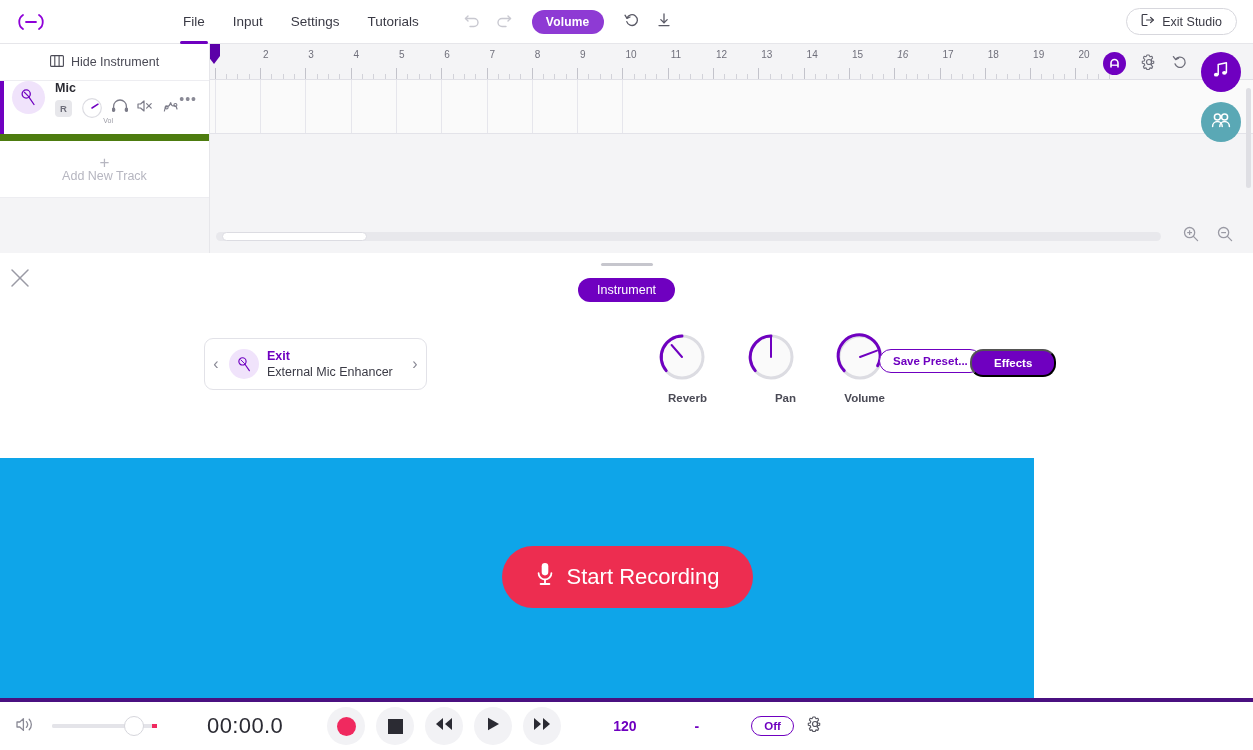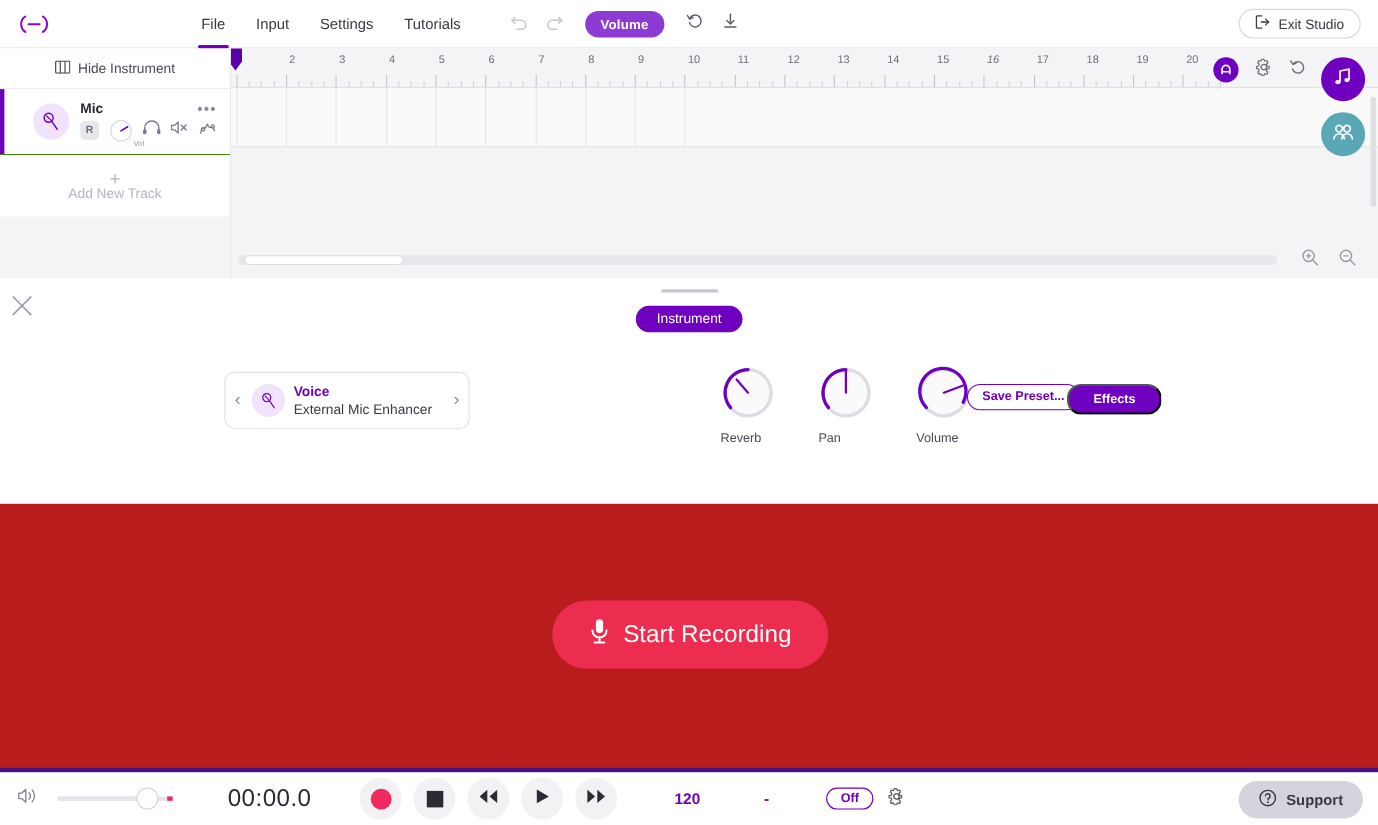--- a/index.html
+++ b/index.html
@@ -39,22 +39,22 @@
     background:#fff; cursor:pointer;
   }
 
   
   .tracks-col { position:absolute; left:0; top:44px; width:210px; height:209px; background:#fff; border-right:1px solid #e6e6ea;}
   .hide-instrument {
     height:37px; display:flex; align-items:center; justify-content:center; gap:7px;
     font-size:12.5px; color:#4a4a55; cursor:pointer; border-bottom:1px solid #ededf1;
   }
   .track-row {
-    position:relative; height:60px; background:#fff; border-bottom:1px solid #4d7c0f;
-    display:flex; align-items:center; padding-left:30px;
+    position:relative; height:60px; background:#fff; border-bottom:7px solid #4d7c0f;
+    display:flex; padding-left:12px;
   }
   .track-row::before { content:""; position:absolute; left:0; top:0; bottom:0; width:4px; background:#6f00c0; }
   .track-avatar {
     width:33px; height:33px; border-radius:50%; background:#f0e3fb; display:flex; align-items:center; justify-content:center;
     margin-right:10px;
   }
   .track-meta { flex:1; }
   .track-name { font-size:12.5px; font-weight:bold; color:#2b2b33; margin-bottom:2px; }
   .track-ctrls { display:flex; align-items:center; gap:9px; color:#7b7b88; }
   .rec-btn { width:17px; height:17px; border-radius:4px; background:#e7e7eb; color:#6e6e7a; font-size:9.5px; display:flex; align-items:center; justify-content:center; font-weight:bold; cursor:pointer;}
@@ -104,21 +104,21 @@
   }
   .preset-card {
     position:absolute; left:204px; top:84px; width:223px; height:52px; border:1px solid #e2e2e8; border-radius:9px;
     display:flex; align-items:center; background:#fff;
   }
   .preset-arrow { width:22px; text-align:center; color:#8a8a96; font-size:16px; cursor:pointer; }
   .preset-ava { width:30px; height:30px; border-radius:50%; background:#f0e3fb; display:flex; align-items:center; justify-content:center; margin:0 8px 0 2px;}
   .preset-title { font-size:12.5px; font-weight:bold; color:#6f00c0; line-height:15px; }
   .preset-sub { font-size:12.5px; color:#3a3a45; line-height:16px;}
   .knobs { position:absolute; left:655px; top:78px; display:flex; gap:37px; }
-  .knob-wrap { width:52px; text-align:left; }
+  .knob-wrap { width:52px; text-align:right;font-weight:bold; }
   .knob-lbl { font-size:11.5px; color:#4a4a55; margin-top:6px; }
   .save-preset {
     position:absolute; left:879px; top:349px; border:1px solid #6f00c0; color:#6f00c0; background:#fff;
     font-size:11.5px; font-weight:bold; padding:5px 13px; border-radius:13px; cursor:pointer;
   }
   .effects-btn {
     position:absolute; left:970px; top:349px; background:#6f00c0; color:#fff;
     font-size:11.5px; font-weight:bold; padding:6px 22px; border-radius:13px; cursor:pointer;
   }
 
@@ -129,21 +129,21 @@
   }
   .input-bar::before { content:""; position:absolute; left:22px; top:12px; width:2px; height:20px; background:#6f00c0; }
   .input-label { font-size:13px; color:#2b2b33; font-weight:bold; margin-left:10px; }
   .input-stepper { margin-left:7px; color:#55555f; }
   .mic-settings {
     position:relative; margin-left:14px; width:37px; height:37px; border-radius:50%;
     border:4px solid #f0295f; display:flex; align-items:center; justify-content:center; cursor:pointer; background:#f6f6f8;
   }
 
   
-  .stage { position:absolute; left:0; top:458px; width:1253px; height:242px; background:#b91c1c; }
+  .stage { position:absolute; left:0; top:458px; width:1034px; height:242px; background:#0ea5e9; }
   .start-rec {
     position:absolute; left:502px; top:88px; width:251px; height:62px; background:#ed2d50; border:none;
     border-radius:31px; color:#fff; font-size:22px; display:flex; align-items:center; justify-content:center; gap:13px; cursor:pointer;
     font-family:"Liberation Sans", sans-serif;
   }
 
   
   .transport { position:absolute; left:0; top:700px; width:1253px; height:50px; background:#fff; border-top:2px solid #4a1080; display:flex; align-items:center;}
   .vol-icon { margin-left:16px; color:#8a8a96; }
   .vol-slider { position:relative; margin-left:16px; width:105px; height:20px; display:flex; align-items:center; cursor:pointer;}
@@ -506,21 +506,21 @@
     <div class="preset-card">
       <div class="preset-arrow">‹</div>
       <div class="preset-ava">
         <svg width="15" height="17" viewBox="0 0 17 19">
             <ellipse cx="6.2" cy="6" rx="4.1" ry="4.1" stroke="#6f00c0" stroke-width="1.3" fill="none"></ellipse>
             <line x1="8.6" y1="8.6" x2="14" y2="16.5" stroke="#6f00c0" stroke-width="1.3" stroke-linecap="round"></line>
             <line x1="4.1" y1="4" x2="8.3" y2="8.2" stroke="#6f00c0" stroke-width="1.1"></line>
           </svg>
       </div>
       <div style="flex:1">
-        <div class="preset-title">Voice</div>
+        <div class="preset-title">Exit</div>
         <div class="preset-sub">External Mic Enhancer</div>
       </div>
       <div class="preset-arrow">›</div>
     </div>
 
     <div class="knobs">
       <div class="knob-wrap">
         <svg width="50" height="50" viewBox="0 0 50 50">
             <circle cx="25" cy="25" r="21" stroke="#dcdce2" stroke-width="3" fill="#fafafa"></circle>
             <path d="M9.2 38.6 A21 21 0 0 1 25 4" stroke="#6f00c0" stroke-width="3" fill="none" stroke-linecap="round"></path>
@@ -625,25 +625,15 @@
     <div class="bpm">120</div>
     <div class="keysig">-</div>
     <div class="metro-off">Off</div>
     <span class="metro-gear">
       <svg width="16" height="16" viewBox="0 0 16 16">
           <circle cx="8" cy="8" r="2.5" stroke="#55555f" stroke-width="1.2" fill="none"></circle>
           <path d="M8 1 l1 1.7 h0 l1.9-.5 .7 1.9 -1.4 1.3 .6 1.6 1.9 .3 v2 l-1.9 .3 -.6 1.6 1.4 1.3 -.7 1.9 -1.9-.5 -1 1.7 h-2 l-1-1.7 -1.9 .5 -.7-1.9 1.4-1.3 -.6-1.6 -1.9-.3 v-2 l1.9-.3 .6-1.6 -1.4-1.3 .7-1.9 1.9 .5 1-1.7 z" stroke="#55555f" stroke-width="1.1" fill="none" stroke-linejoin="round"></path>
         </svg>
     </span>
 
-    <div class="support">
-      <span>
-        <svg width="17" height="17" viewBox="0 0 17 17">
-            <circle cx="8.5" cy="8.5" r="7" stroke="#3a3a45" stroke-width="1.3" fill="none"></circle>
-            <path d="M6.4 6.4 a2.1 2.1 0 1 1 2.4 2.4 v1.2" stroke="#3a3a45" stroke-width="1.3" fill="none" stroke-linecap="round"></path>
-            <circle cx="8.6" cy="12.3" r=".85" fill="#3a3a45"></circle>
-          </svg>
-      </span>
-      <span>Support</span>
-    </div>
   </div>
 
 </div>
 
 </body></html>

